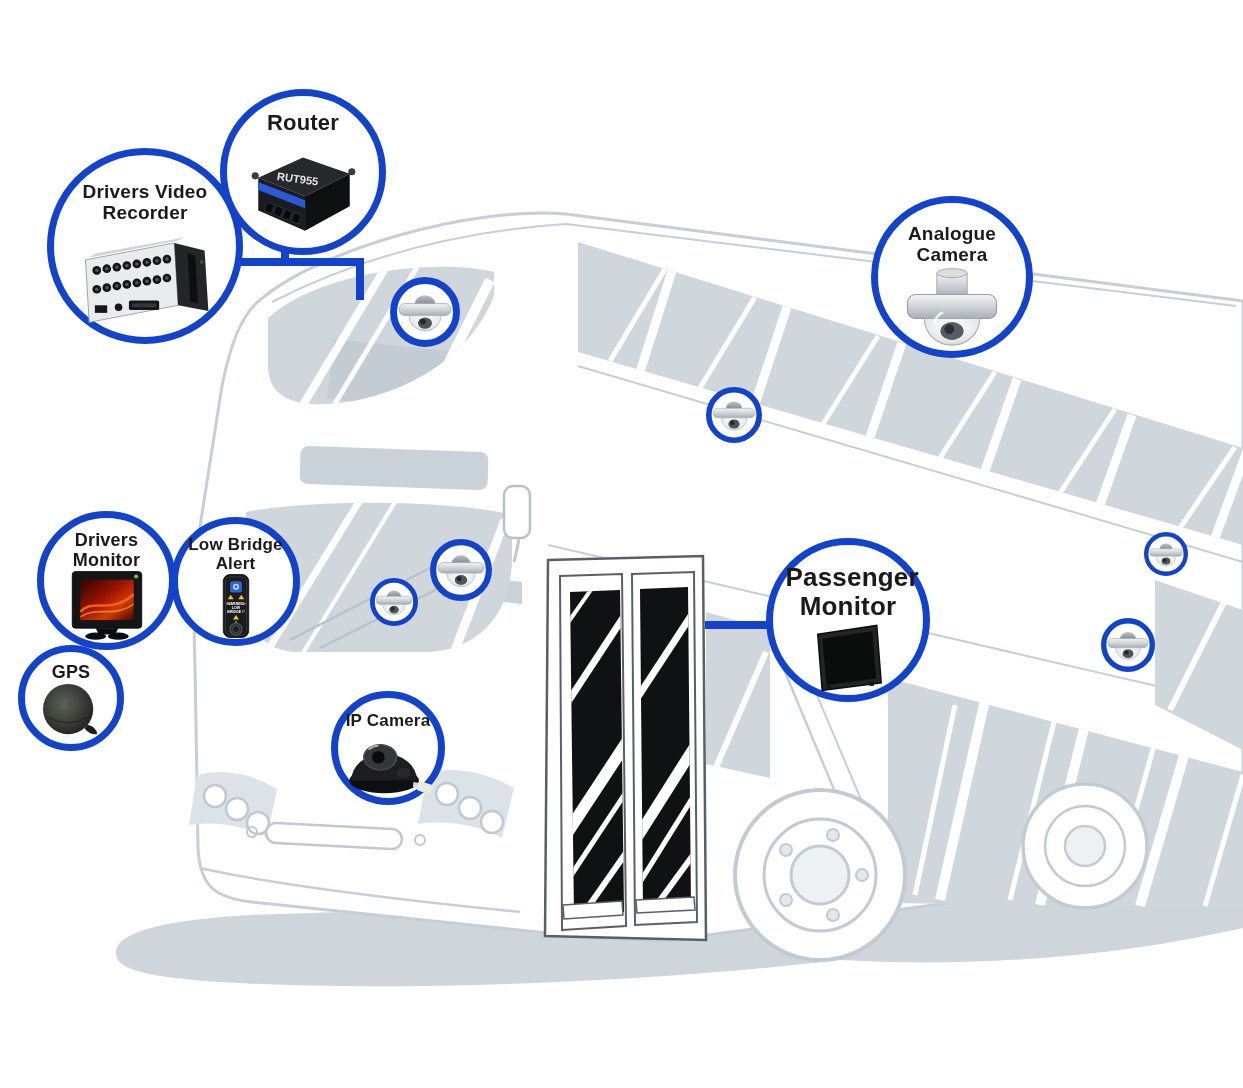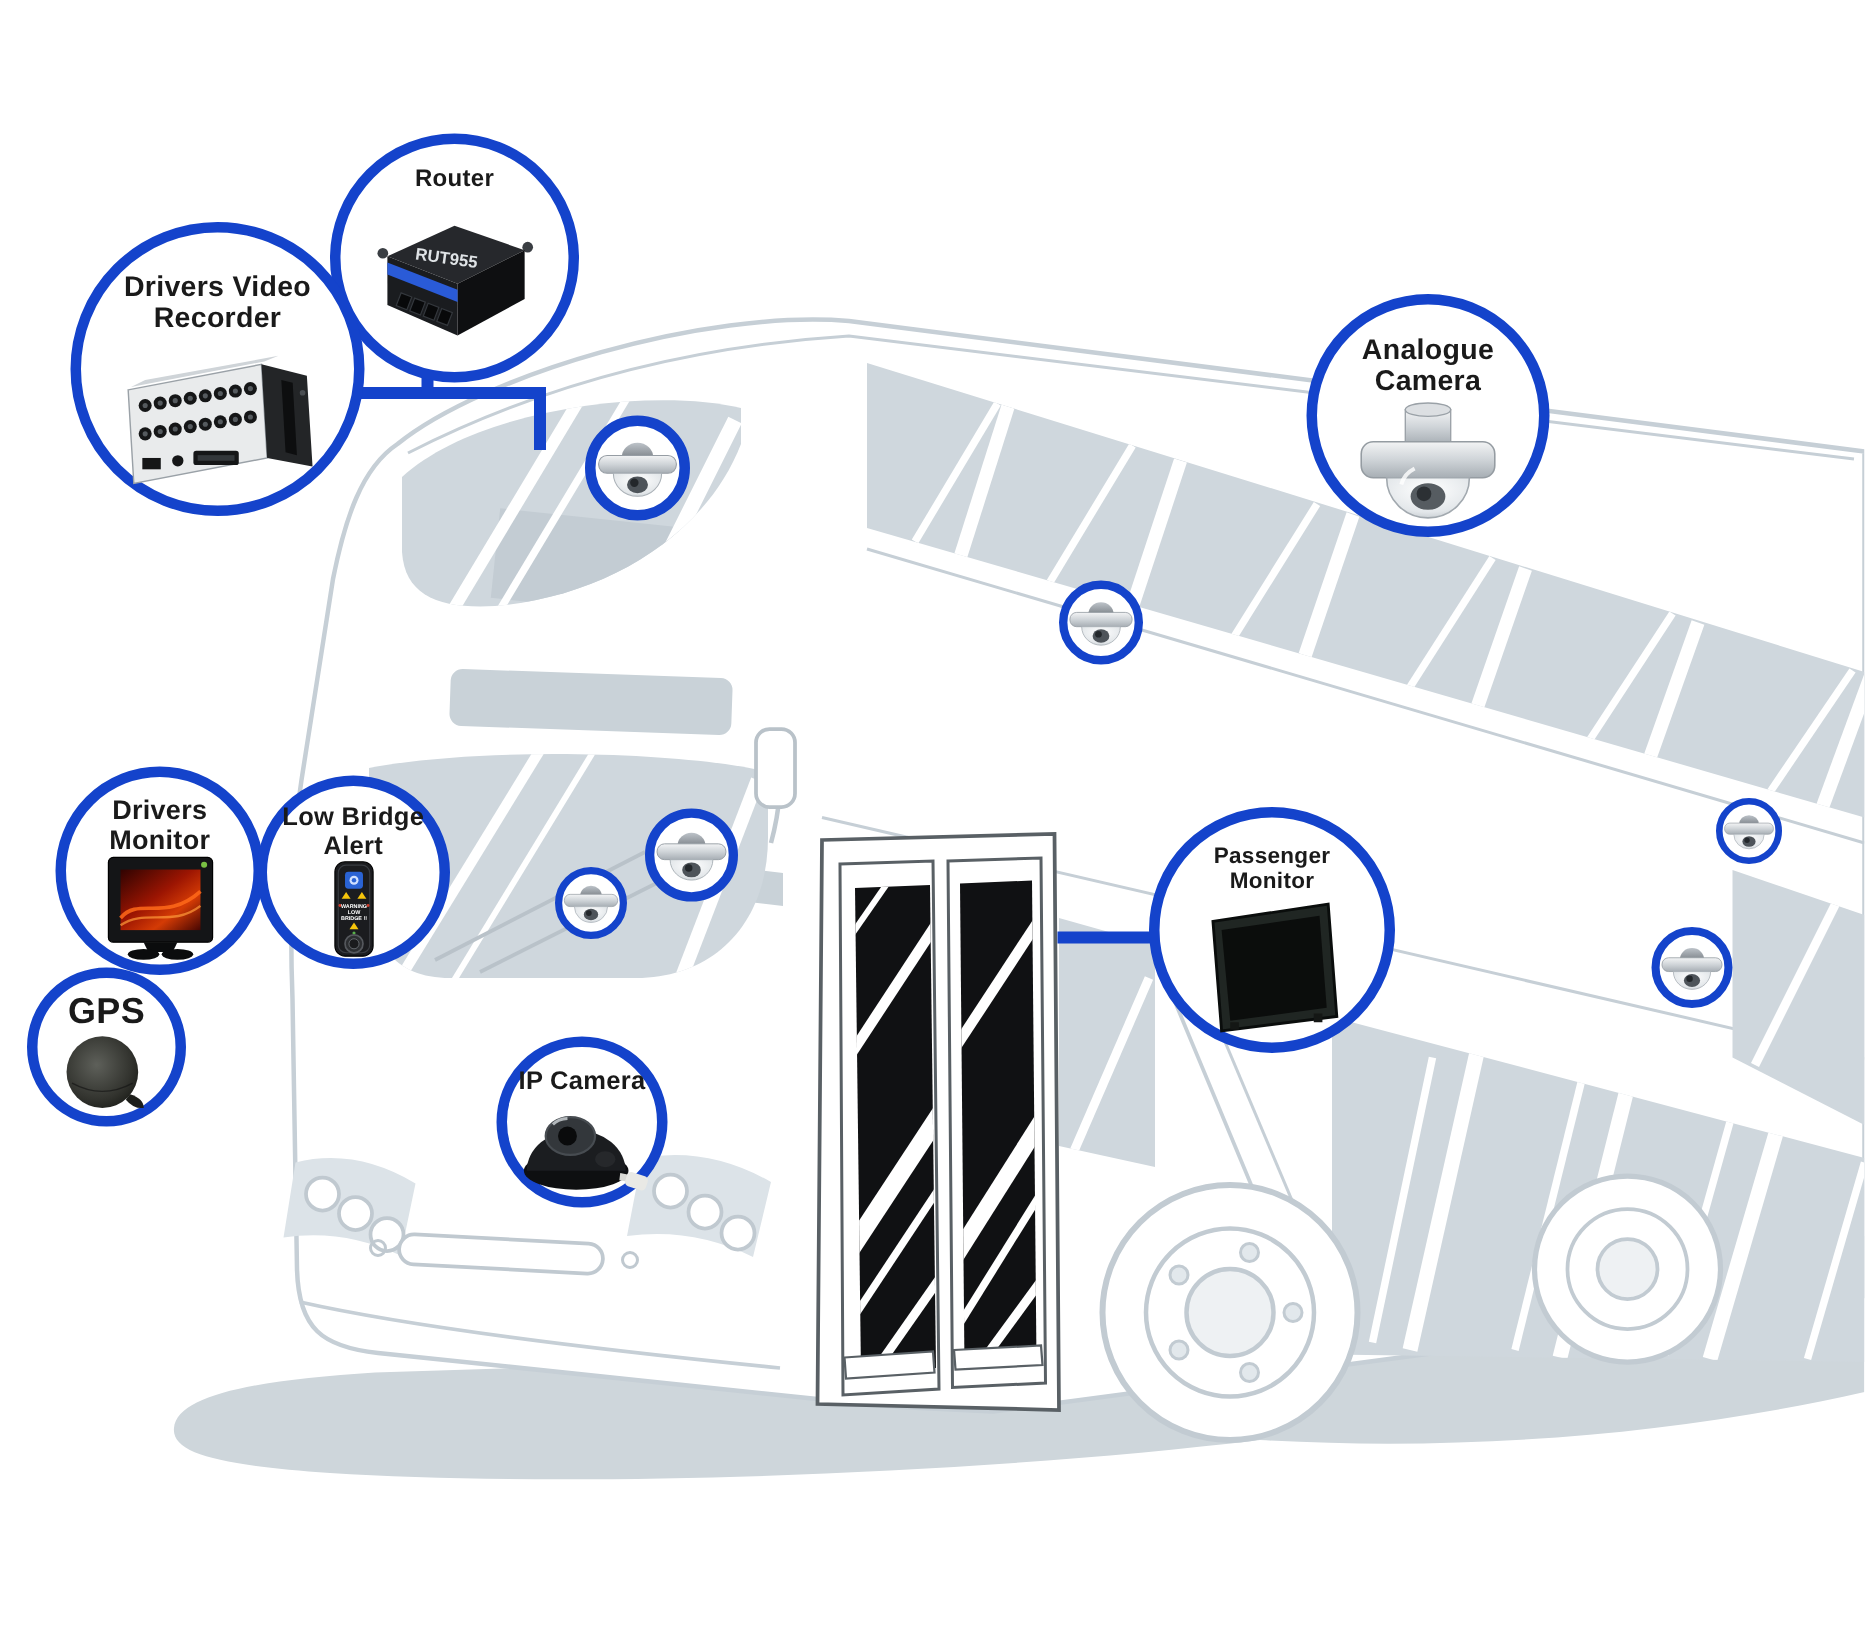--- a/index.html
+++ b/index.html
@@ -9,35 +9,35 @@
   }
   .scene{position:absolute;left:0;top:0;}
   .callout{
     position:absolute;border-radius:50%;background:#ffffff;border:7px solid #1443CB;
     box-sizing:border-box;display:flex;flex-direction:column;align-items:center;z-index:5;
   }
   .lbl{
     font-weight:bold;color:#1a1a1a;text-align:center;line-height:1.12;letter-spacing:.2px;
   }
   #co-router{left:220px;top:89px;width:166px;height:166px;}
-  #co-router .lbl{padding-top:15px;font-size:16px;}
+  #co-router .lbl{padding-top:15px;font-size:22px;}
   #co-dvr{left:47px;top:148px;width:196px;height:196px;}
   #co-dvr .lbl{padding-top:26px;font-size:19px;width:150px;}
   #co-analogue{left:871px;top:196px;width:162px;height:162px;}
   #co-analogue .lbl{padding-top:20px;font-size:19px;width:120px;}
   #co-drivers{left:37px;top:511px;width:139px;height:139px;}
   #co-drivers .lbl{padding-top:12px;font-size:18px;width:100px;}
   #co-lowbridge{left:171px;top:517px;width:129px;height:129px;}
   #co-lowbridge .lbl{padding-top:11px;font-size:17px;width:108px;}
   #co-gps{left:18px;top:645px;width:106px;height:106px;}
-  #co-gps .lbl{padding-top:10px;font-size:24px;}
+  #co-gps .lbl{padding-top:10px;font-size:18px;}
   #co-ipcam{left:331px;top:691px;width:114px;height:114px;justify-content:space-between;}
   #co-ipcam .lbl{padding-top:13px;font-size:17px;white-space:nowrap;}
   #co-passenger{left:766px;top:538px;width:164px;height:164px;}
-  #co-passenger .lbl{padding-top:18px;font-size:15px;width:125px;}
+  #co-passenger .lbl{padding-top:18px;font-size:26px;width:125px;}
   .dev{display:block;}
 </style>
 </head>
 <body>
 
 <div class="stage">
 
   <svg class="scene" width="1243" height="1088" viewBox="0 0 1243 1088">
     <defs>
       <linearGradient id="gSilver" x1="0" y1="0" x2="0" y2="1">

